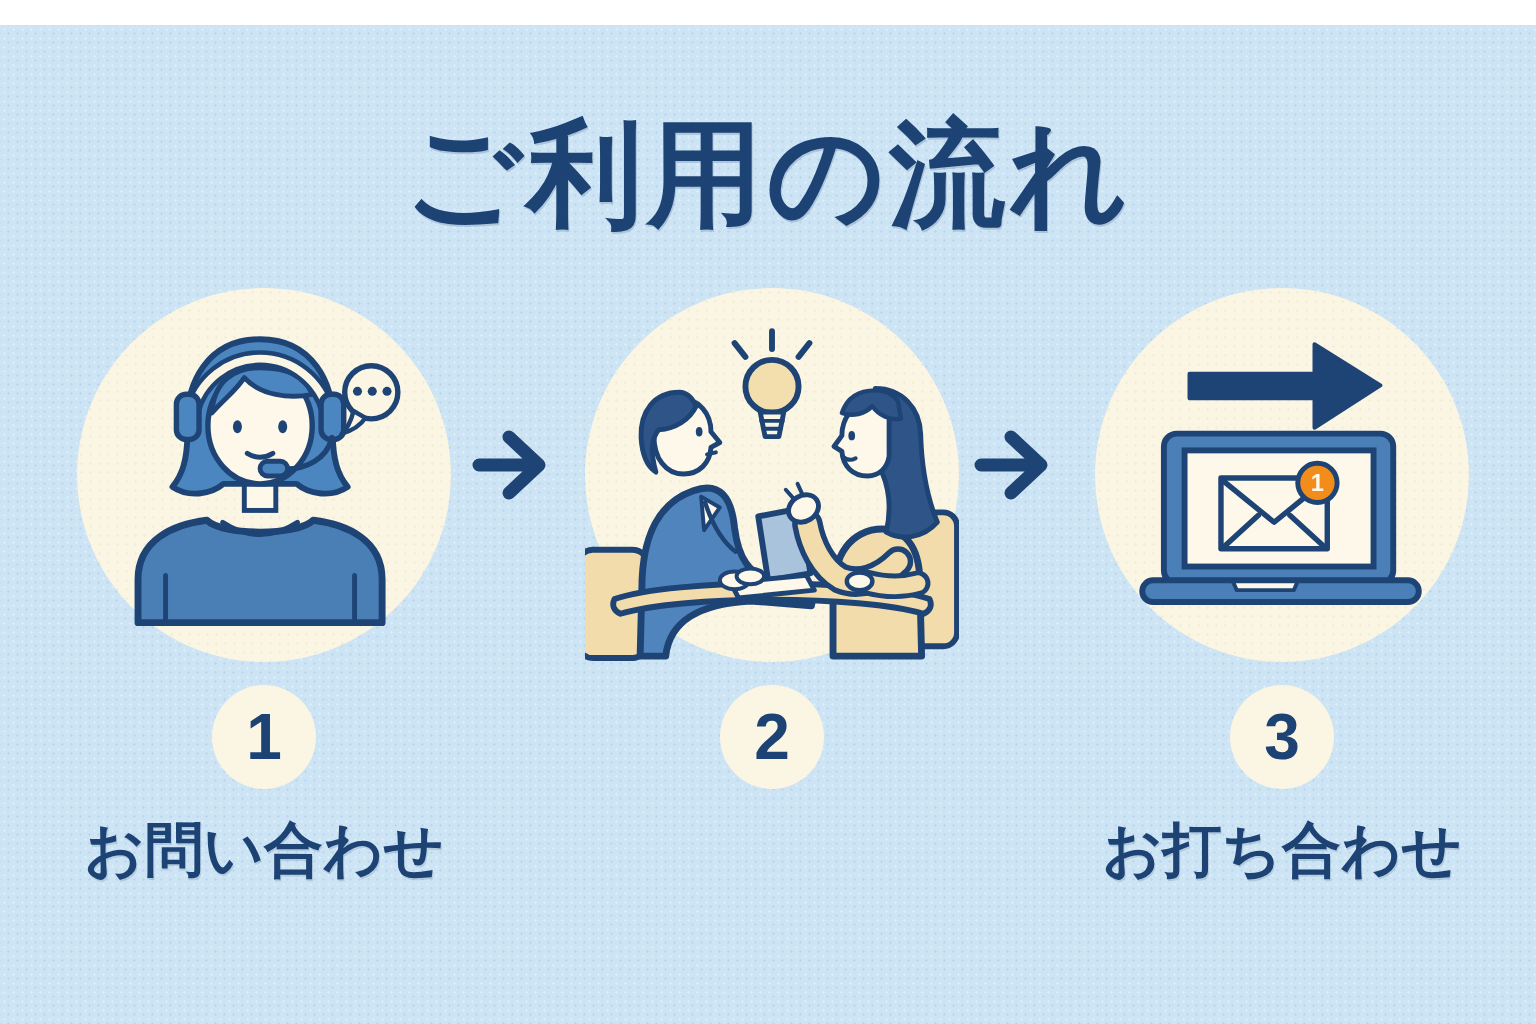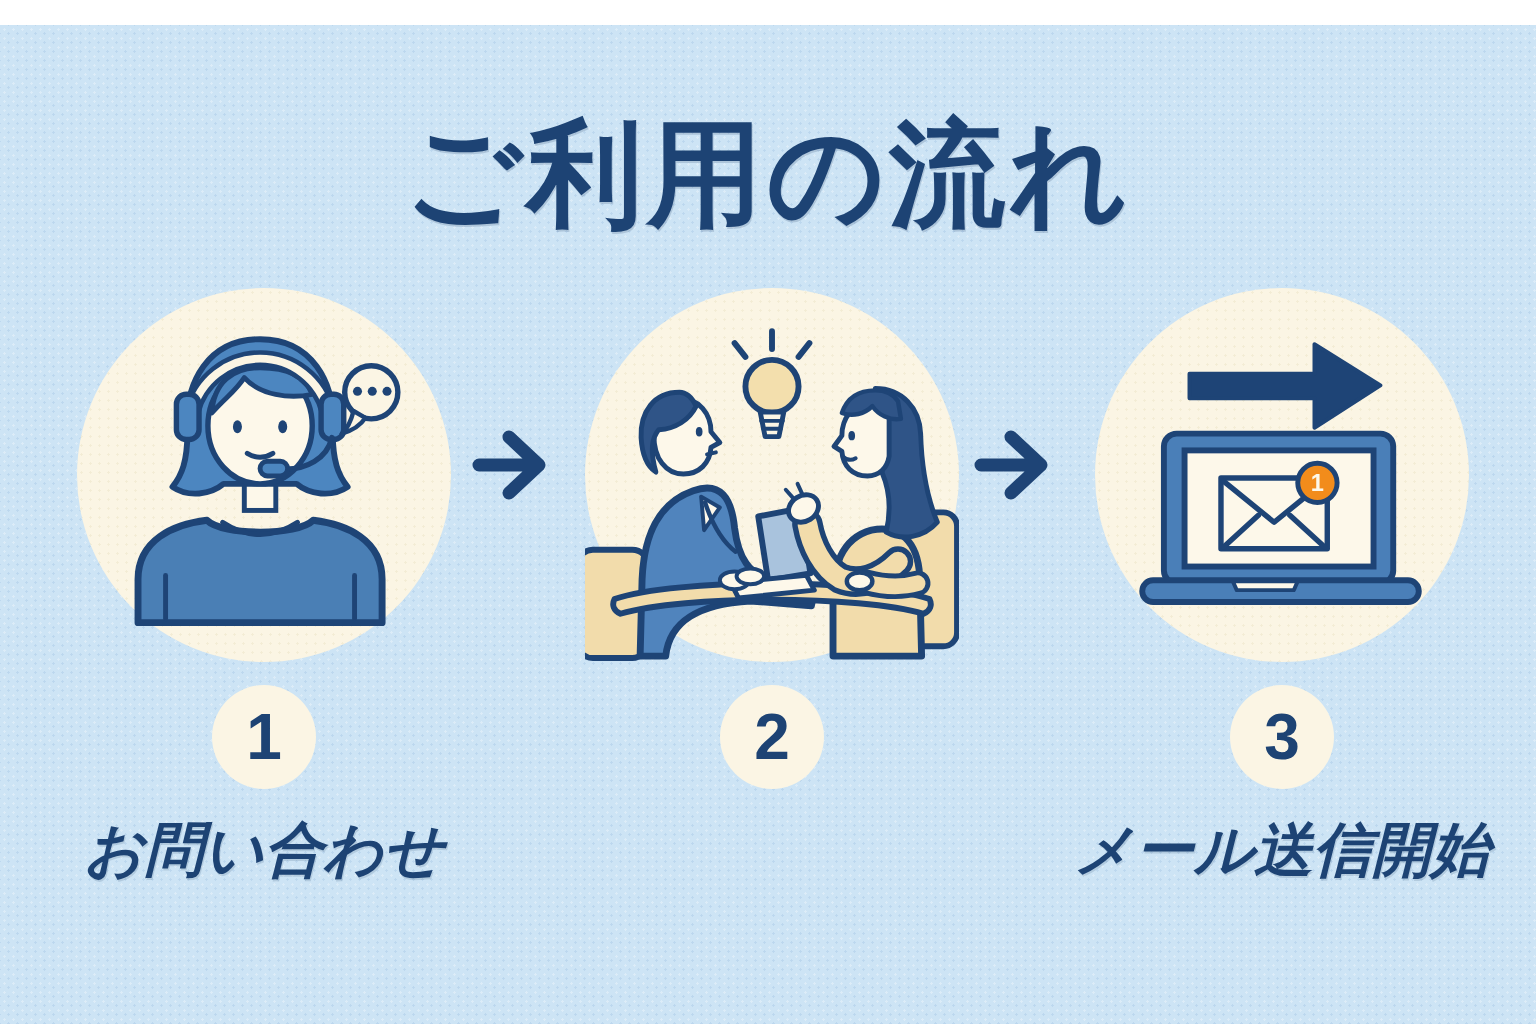--- a/index.html
+++ b/index.html
@@ -34,21 +34,20 @@
     position:absolute;width:104px;height:104px;border-radius:50%;
     background:#fbf5e4;top:660px;
     display:flex;align-items:center;justify-content:center;
     font-size:64px;font-weight:bold;color:#1d4374;
   }
   .n1{left:212px;} .n2{left:720px;} .n3{left:1230px;}
   .caption{
     position:absolute;top:786px;transform:translateX(-50%);
     font-size:59px;font-weight:bold;color:#1d4374;white-space:nowrap;
     text-shadow:1px 2px 0 rgba(27,58,99,0.15);
-    font-style:italic;
   }
   .cap1{left:264px;} .cap2{left:772px;} .cap3{left:1282px;}
   .flow-arrow{position:absolute;top:398px;}
   .a1{left:471px;} .a2{left:973px;}
 </style>
 </head>
 <body>
 
 <div class="canvas">
 
@@ -185,15 +184,15 @@
       <span>1</span>
     </div>
   <div class="num-circle n2">
       <span>2</span>
     </div>
   <div class="num-circle n3">
       <span>3</span>
     </div>
 
   <div class="caption cap1">お問い合わせ</div>
-  <div class="caption cap3">メール送信開始</div>
+  <div class="caption cap3">お打ち合わせ</div>
 
 </div>
 
 </body></html>

